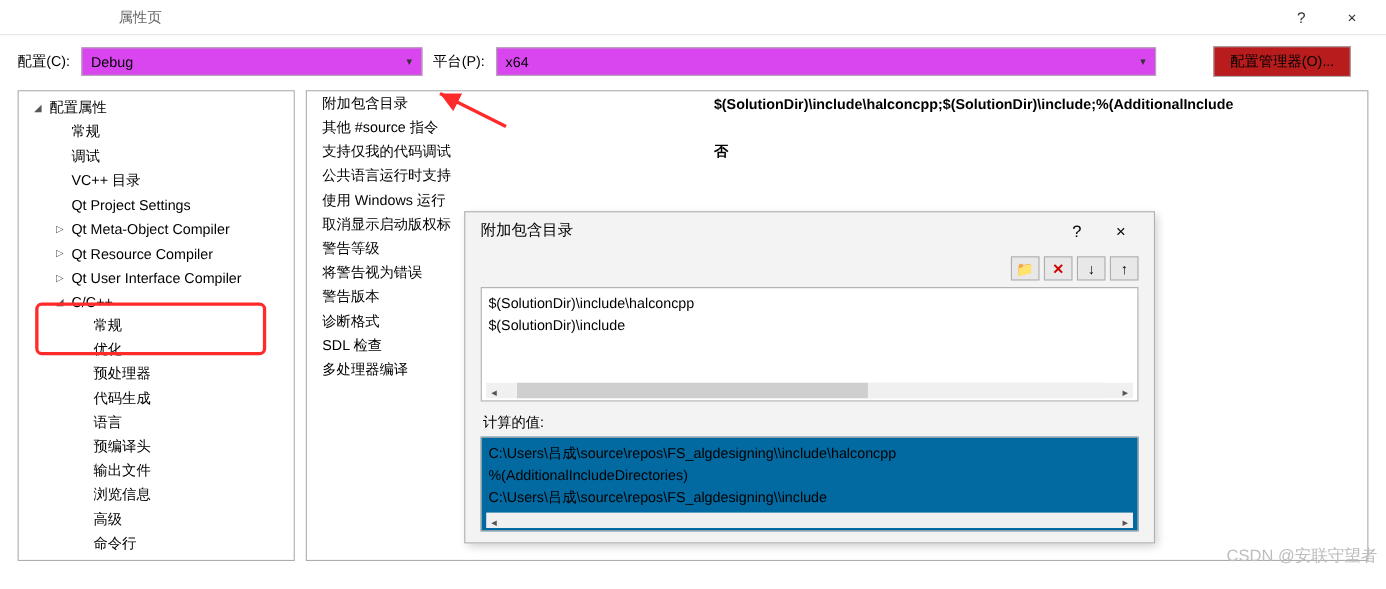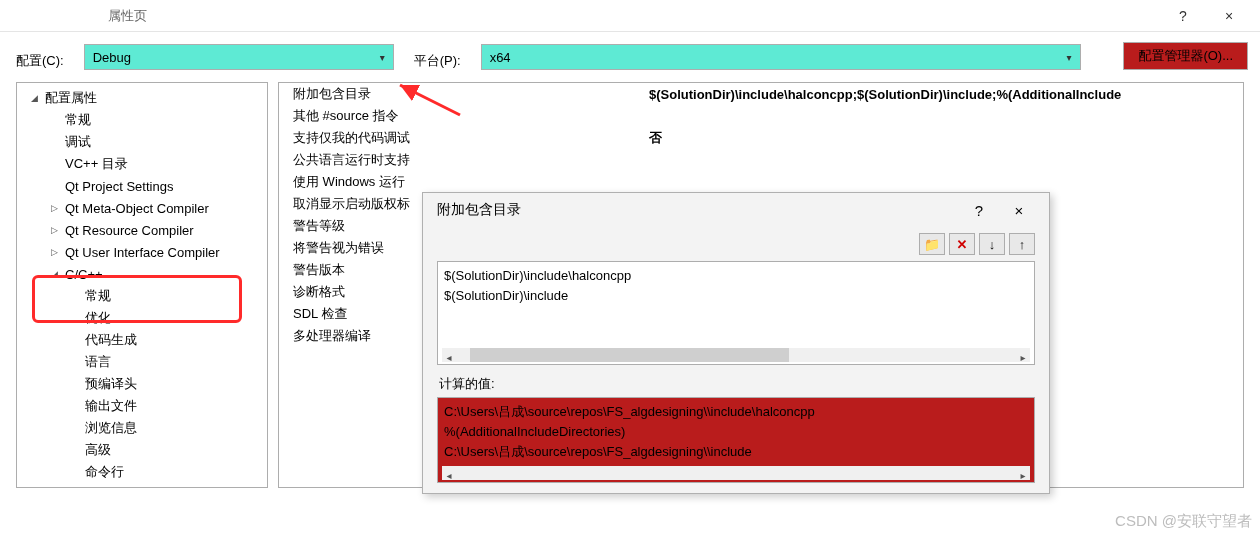--- a/index.html
+++ b/index.html
@@ -2,23 +2,23 @@
 <html><head>
 <meta charset="utf-8">
 <style>
 * { box-sizing: border-box; font-family: "Microsoft YaHei", "Segoe UI", Arial, sans-serif; }
 body { margin: 0; background: #fff; font-size: 13px; color: #000; width: 1260px; height: 535px; overflow: hidden; position: relative; }
 
 .titlebar { display: flex; align-items: center; height: 32px; padding: 0 8px; border-bottom: 1px solid #e5e5e5; }
 .titlebar .title { flex: 1; color: #666; margin-left: 100px; }
 .tb-btn { width: 46px; height: 32px; display: flex; align-items: center; justify-content: center; color: #333; font-size: 14px; }
 
-.toolbar { display: flex; align-items: flex-end; padding: 10px 12px 12px 16px; gap: 20px; }
+.toolbar { display: flex; align-items: center; padding: 10px 32px 12px 16px; gap: 10px; }
 .lbl { color: #000; }
-.combo { height: 26px; border: 1px solid #adadad; background: #5eead4; padding: 0 8px; display: flex; align-items: center; justify-content: space-between; }
+.combo { height: 26px; border: 1px solid #adadad; background: #d946ef; padding: 0 8px; display: flex; align-items: center; justify-content: space-between; }
 .combo .chev { font-size: 10px; color: #333; }
 .cfg-combo { width: 310px; }
 .plat-combo { width: 600px; }
 .btn-mgr { height: 28px; border: 1px solid #adadad; background: #b91c1c; padding: 0 14px; display: flex; align-items: center; }
 
 .main { display: flex; padding: 0 16px; gap: 10px; }
 .tree { width: 252px; border: 1px solid #adadad; background: #fff; padding: 4px 0; font-size: 13px; }
 .tree-row { display: flex; align-items: center; height: 22px; padding-left: 8px; }
 .tree-row .tri { width: 12px; display: inline-block; color: #555; font-size: 9px; }
 .tree-row .txt { padding-left: 2px; }
@@ -42,30 +42,30 @@
 .btnrow { display: flex; justify-content: flex-end; gap: 4px; margin-bottom: 6px; }
 .ibtn { width: 26px; height: 22px; border: 1px solid #adadad; background: #e8e8e8; display: flex; align-items: center; justify-content: center; font-size: 13px; }
 .ibtn.red { color: #d00000; font-weight: bold; }
 .ibtn.folder { color: #c28a00; }
 .editbox { border: 1px solid #adadad; background: #fff; height: 104px; padding: 4px 6px; line-height: 20px; overflow: hidden; position: relative; }
 .editbox .scroll { position: absolute; left: 4px; right: 4px; bottom: 2px; height: 14px; background: #f0f0f0; display: flex; }
 .editbox .scroll .track { flex: 1; background: #f0f0f0; margin: 0 14px; }
 .editbox .scroll .thumb { width: 60%; height: 100%; background: #cfcfcf; }
 .editbox .scroll .arr { width: 14px; text-align: center; font-size: 10px; color: #555; }
 .sect-lbl { margin: 10px 0 4px 2px; }
-.compbox { border: 1px solid #adadad; background: #b91c1c; padding: 4px 6px; line-height: 20px; height: 86px; position: relative; }
+.compbox { border: 1px solid #adadad; background: #0369a1; padding: 4px 6px; line-height: 20px; height: 86px; position: relative; }
 .compbox .scroll { position: absolute; left: 4px; right: 4px; bottom: 2px; height: 14px; background: #f0f0f0; display: flex; }
 .compbox .scroll .arr { width: 14px; text-align: center; font-size: 10px; color: #555; }
 .compbox .scroll .track { flex: 1; }
 
 
 .arrow { position: absolute; pointer-events: none; }
 .arrow svg { overflow: visible; }
 
-.watermark { position: absolute; right: 8px; bottom: 4px; color: #bdbdbd; font-size: 15px; }
+.watermark { position: absolute; right: 8px; bottom: 20px; color: #bdbdbd; font-size: 15px; }
 </style>
 </head>
 <body>
 
 <div class="titlebar">
   <span class="title">属性页</span>
   <div class="tb-btn">?</div>
   <div class="tb-btn">×</div>
 </div>
 
@@ -124,20 +124,24 @@
           <span class="tri">◢</span>
           <span class="txt">C/C++</span>
         </div>
         <div class="tree-row d3">
           <span class="tri"></span>
           <span class="txt">常规</span>
         </div>
         <div class="tree-row d3">
           <span class="tri"></span>
           <span class="txt">优化</span>
+        </div>
+        <div class="tree-row d3">
+          <span class="tri"></span>
+          <span class="txt">预处理器</span>
         </div>
         <div class="tree-row d3">
           <span class="tri"></span>
           <span class="txt">代码生成</span>
         </div>
         <div class="tree-row d3">
           <span class="tri"></span>
           <span class="txt">语言</span>
         </div>
         <div class="tree-row d3">

